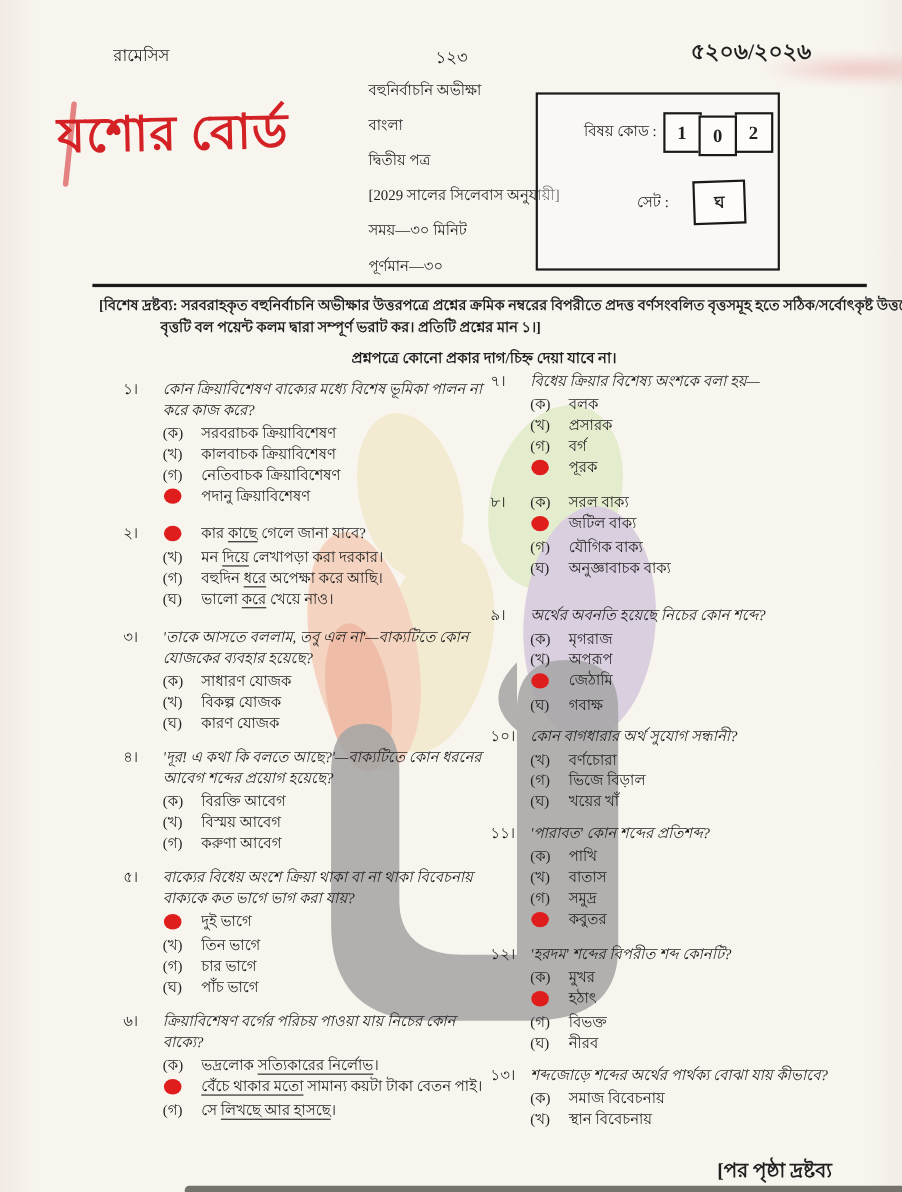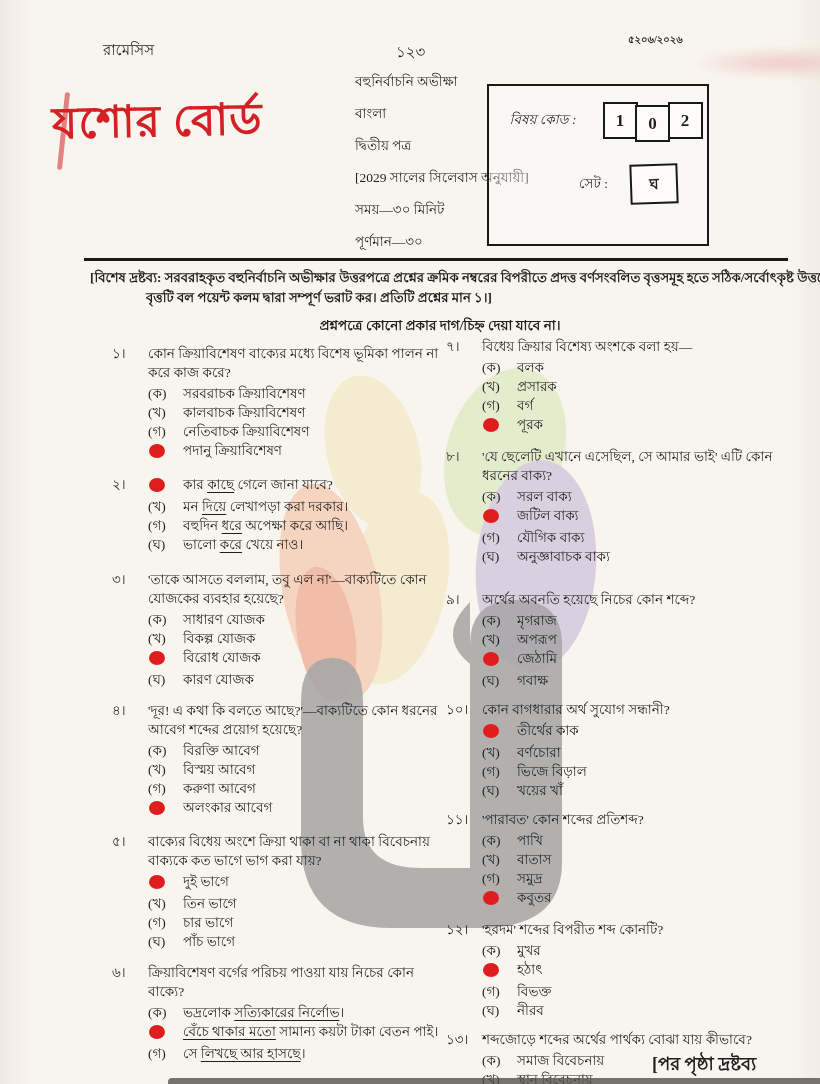--- a/index.html
+++ b/index.html
@@ -14,41 +14,41 @@
     font-family:"Liberation Serif", serif;
     color:#1f1f1f;
   }
   .layer{position:absolute;top:0;left:0;width:100%;height:100%;}
   .content{z-index:2;}
   .wm{z-index:1;pointer-events:none;}
 
   
   .press{position:absolute;left:103px;top:38px;font-size:15px;}
   .pageno{position:absolute;left:396px;top:40px;font-size:15px;}
-  .serial{position:absolute;left:628px;top:32px;font-size:10px;font-weight:bold;}
+  .serial{position:absolute;left:628px;top:32px;font-size:20px;font-weight:bold;}
   .board-title{
     position:absolute;left:52px;top:96px;width:230px;
     font-size:44px;line-height:52px;font-weight:bold;
     transform:rotate(-1.2deg);
     letter-spacing:1px;white-space:nowrap;
   }
-  .exam-meta{position:absolute;left:335px;top:72px;font-size:13.5px;margin-left:20px;}
+  .exam-meta{position:absolute;left:335px;top:72px;font-size:13.5px;}
   .exam-meta div{line-height:19px;margin-bottom:13px;}
   .red-edge{position:absolute;left:61px;top:92px;width:5px;height:78px;border-radius:3px;opacity:.55;transform:rotate(6deg);}
   .smudge{position:absolute;left:690px;top:48px;width:185px;height:30px;border-radius:50%;
     background:radial-gradient(closest-side, rgba(224,130,130,.4), rgba(224,130,130,0));
     filter:blur(4px);}
 
   .code-box{
     position:absolute;left:487px;top:84px;width:218px;height:158px;
     border:2.5px solid #191919;background:rgba(255,255,255,.35);
     font-size:13.5px;
   }
   .code-row{position:absolute;left:0;top:16px;width:100%;display:flex;align-items:center;}
-  .code-row .lbl{width:108px;text-align:center;padding-right:8px;font-style:italic;}
+  .code-row .lbl{width:108px;text-align:right;padding-right:8px;}
   .digits{display:flex;}
   .digit{
     width:31px;height:33px;border:2.5px solid #191919;margin-left:-2.5px;
     display:flex;align-items:center;justify-content:center;
     font-size:17px;font-weight:bold;background:#fdfcf8;
   }
   .digit:nth-child(2){transform:translateY(3px);}
   .set-row{position:absolute;left:0;top:78px;width:100%;display:flex;align-items:center;margin-left:11px;}
   .set-row .lbl{width:108px;text-align:right;padding-right:22px;}
   .set-box{
@@ -73,21 +73,21 @@
   .col{position:absolute;font-size:13.5px;line-height:19px;}
   .col-left{left:112px;top:344px;width:332px;}
   .col-right{left:446px;top:337px;width:348px;}
   .q{display:flex;}
   .col-left .q + .q{margin-top:12px;}
   .col-left .q:nth-child(3){margin-top:16px;}
   .col-right .q + .q{margin-top:10px;}
   .col-right .q:nth-child(3){margin-top:24px;}
   .q-num{width:36px;flex:none;}
   .q-body{flex:1;}
-  .stem{margin-bottom:2px;}
+  .stem{margin-bottom:2px;font-style:italic;}
   .opt{display:flex;}
   .opt-label{width:35px;flex:none;}
   .dot{
     display:inline-block;width:16px;height:14px;border-radius:50%;
     margin-top:3px;margin-left:1px;
   }
   u{text-decoration:underline;text-underline-offset:2.5px;}
 
   .footer-note{
     position:absolute;left:652px;top:1050px;
@@ -206,48 +206,40 @@
             <div class="stem"><span>'তাকে আসতে বললাম, তবু এল না'—বাক্যটিতে কোন যোজকের ব্যবহার হয়েছে?</span></div>
             <div class="opt">
               <span class="opt-label">(ক)</span>
               <span><span>সাধারণ যোজক</span></span>
             </div>
             <div class="opt">
               <span class="opt-label">(খ)</span>
               <span><span>বিকল্প যোজক</span></span>
             </div>
             <div class="opt">
-              <span class="opt-label"><span class="dot" style="background: rgb(224, 29, 29);"></span></span>
-              <span><span>বিরোধ যোজক</span></span>
-            </div>
-            <div class="opt">
               <span class="opt-label">(ঘ)</span>
               <span><span>কারণ যোজক</span></span>
             </div>
           </div>
         </div>
         <div class="q">
           <div class="q-num">৪।</div>
           <div class="q-body">
             <div class="stem"><span>'দূর! এ কথা কি বলতে  আছে?'—বাক্যটিতে কোন ধরনের আবেগ শব্দের প্রয়োগ হয়েছে?</span></div>
             <div class="opt">
               <span class="opt-label">(ক)</span>
               <span><span>বিরক্তি আবেগ</span></span>
             </div>
             <div class="opt">
               <span class="opt-label">(খ)</span>
               <span><span>বিস্ময় আবেগ</span></span>
             </div>
             <div class="opt">
               <span class="opt-label">(গ)</span>
               <span><span>করুণা আবেগ</span></span>
-            </div>
-            <div class="opt">
-              <span class="opt-label"><span class="dot" style="background: rgb(224, 29, 29);"></span></span>
-              <span><span>অলংকার আবেগ</span></span>
             </div>
           </div>
         </div>
         <div class="q">
           <div class="q-num">৫।</div>
           <div class="q-body">
             <div class="stem"><span>বাক্যের বিধেয় অংশে ক্রিয়া থাকা বা না থাকা বিবেচনায় বাক্যকে কত ভাগে ভাগ করা যায়?</span></div>
             <div class="opt">
               <span class="opt-label"><span class="dot" style="background: rgb(224, 29, 29);"></span></span>
               <span><span>দুই ভাগে</span></span>
@@ -304,21 +296,20 @@
             </div>
             <div class="opt">
               <span class="opt-label"><span class="dot" style="background: rgb(224, 29, 29);"></span></span>
               <span><span>পূরক</span></span>
             </div>
           </div>
         </div>
         <div class="q">
           <div class="q-num">৮।</div>
           <div class="q-body">
-            <div class="stem"><span>'যে ছেলেটি এখানে এসেছিল, সে  আমার ভাই' এটি কোন ধরনের বাক্য?</span></div>
             <div class="opt">
               <span class="opt-label">(ক)</span>
               <span><span>সরল বাক্য</span></span>
             </div>
             <div class="opt">
               <span class="opt-label"><span class="dot" style="background: rgb(224, 29, 29);"></span></span>
               <span><span>জটিল বাক্য</span></span>
             </div>
             <div class="opt">
               <span class="opt-label">(গ)</span>
@@ -349,24 +340,20 @@
             <div class="opt">
               <span class="opt-label">(ঘ)</span>
               <span><span>গবাক্ষ</span></span>
             </div>
           </div>
         </div>
         <div class="q">
           <div class="q-num">১০।</div>
           <div class="q-body">
             <div class="stem"><span>কোন বাগধারার অর্থ সুযোগ সন্ধানী?</span></div>
-            <div class="opt">
-              <span class="opt-label"><span class="dot" style="background: rgb(224, 29, 29);"></span></span>
-              <span><span>তীর্থের কাক</span></span>
-            </div>
             <div class="opt">
               <span class="opt-label">(খ)</span>
               <span><span>বর্ণচোরা</span></span>
             </div>
             <div class="opt">
               <span class="opt-label">(গ)</span>
               <span><span>ভিজে বিড়াল</span></span>
             </div>
             <div class="opt">
               <span class="opt-label">(ঘ)</span>

